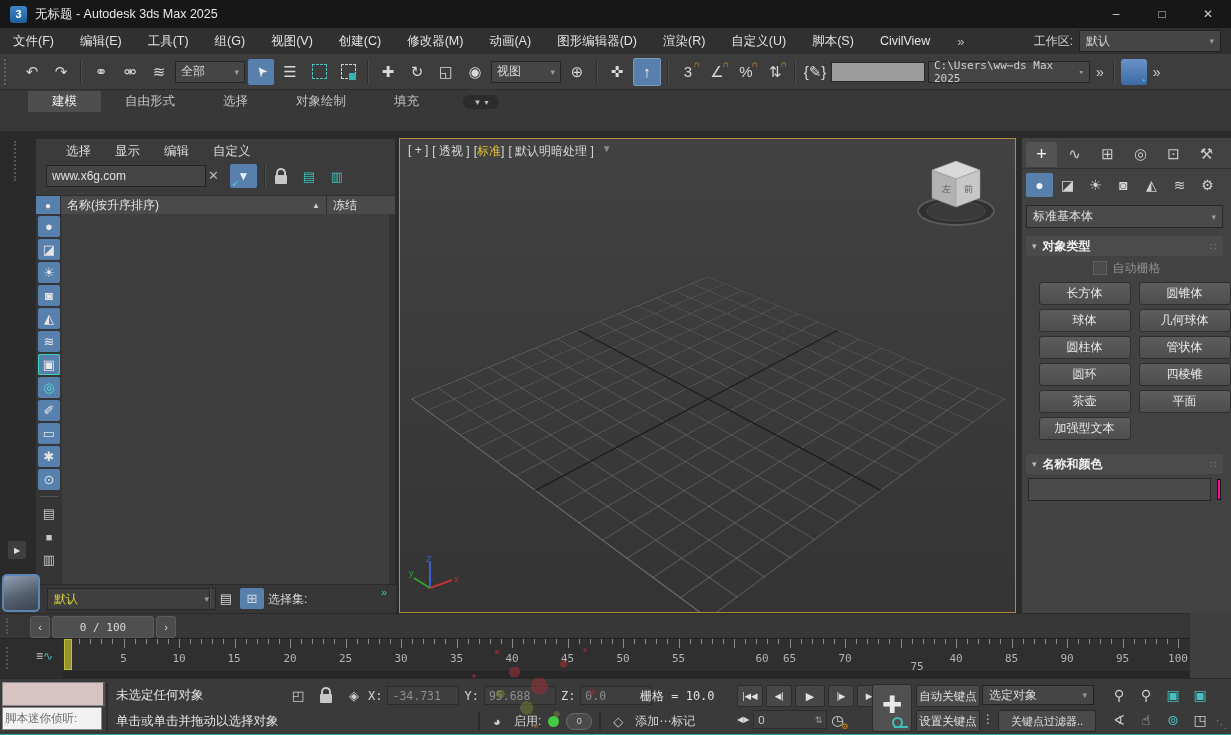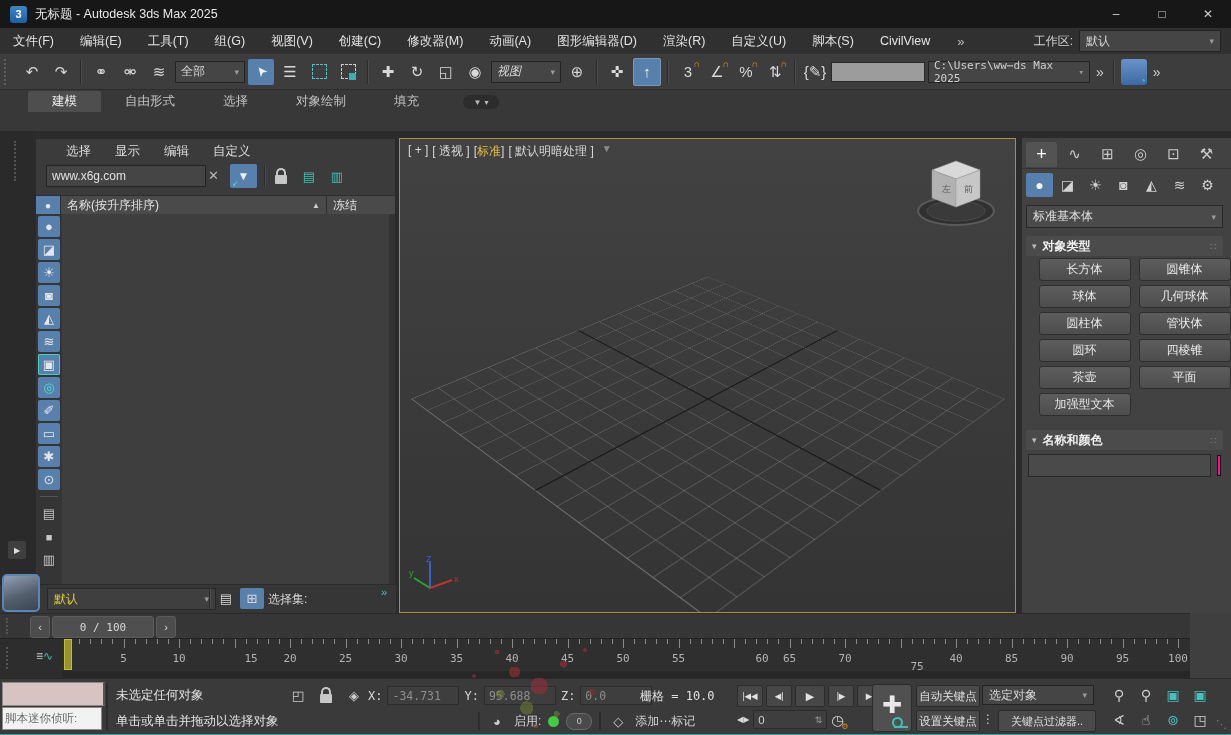--- a/index.html
+++ b/index.html
@@ -278,21 +278,21 @@
       </div>
       <div class="tb-ico">
         <span class="g">↻</span>
       </div>
       <div class="tb-ico">
         <span class="g">◱</span>
       </div>
       <div class="tb-ico">
         <span class="g">◉</span>
       </div>
-      <div class="tb-dd" style="width: 58px; font-style: italic;">
+      <div class="tb-dd" style="width: 58px;">
         <span class="lbl">视图</span>
         <span class="ar">▾</span>
       </div>
       <div class="tb-ico">
         <span class="g">⊕</span>
       </div>
       <div class="tb-sep"></div>
       <div class="tb-ico">
         <span class="g">✜</span>
       </div>
@@ -464,20 +464,24 @@
         <div class="cp-cat">⚙</div>
       </div>
     <div class="cp-dd">
       <span>标准基本体</span>
       <span class="ar">▾</span>
     </div>
     <div class="roll-hdr">
       <span class="tri">▾</span>
       <span>对象类型</span>
       <span class="grip">∷</span>
+    </div>
+    <div class="cp-check">
+      <span class="box"></span>
+      <span>自动栅格</span>
     </div>
     <div class="objgrid" id="objgrid">
         <div class="objbtn">长方体</div>
         <div class="objbtn">圆锥体</div>
         <div class="objbtn">球体</div>
         <div class="objbtn">几何球体</div>
         <div class="objbtn">圆柱体</div>
         <div class="objbtn">管状体</div>
         <div class="objbtn">圆环</div>
         <div class="objbtn">四棱锥</div>
@@ -521,21 +525,21 @@
         <div class="rtick" style="left: 83.7px; height: 5px;"></div>
         <div class="rtick" style="left: 94.8px; height: 5px;"></div>
         <div class="rtick" style="left: 105.9px; height: 5px;"></div>
         <div class="rtick" style="left: 117px; height: 9px;"></div>
         <span class="rlab" style="left: 117px;">10</span>
         <div class="rtick" style="left: 128.1px; height: 5px;"></div>
         <div class="rtick" style="left: 139.2px; height: 5px;"></div>
         <div class="rtick" style="left: 150.3px; height: 5px;"></div>
         <div class="rtick" style="left: 161.4px; height: 5px;"></div>
         <div class="rtick" style="left: 172.5px; height: 9px;"></div>
-        <span class="rlab" style="left: 189px;">15</span>
+        <span class="rlab" style="left: 172px;">15</span>
         <div class="rtick" style="left: 183.6px; height: 5px;"></div>
         <div class="rtick" style="left: 194.7px; height: 5px;"></div>
         <div class="rtick" style="left: 205.8px; height: 5px;"></div>
         <div class="rtick" style="left: 216.9px; height: 5px;"></div>
         <div class="rtick" style="left: 228px; height: 9px;"></div>
         <span class="rlab" style="left: 228px;">20</span>
         <div class="rtick" style="left: 239.1px; height: 5px;"></div>
         <div class="rtick" style="left: 250.2px; height: 5px;"></div>
         <div class="rtick" style="left: 261.3px; height: 5px;"></div>
         <div class="rtick" style="left: 272.4px; height: 5px;"></div>

